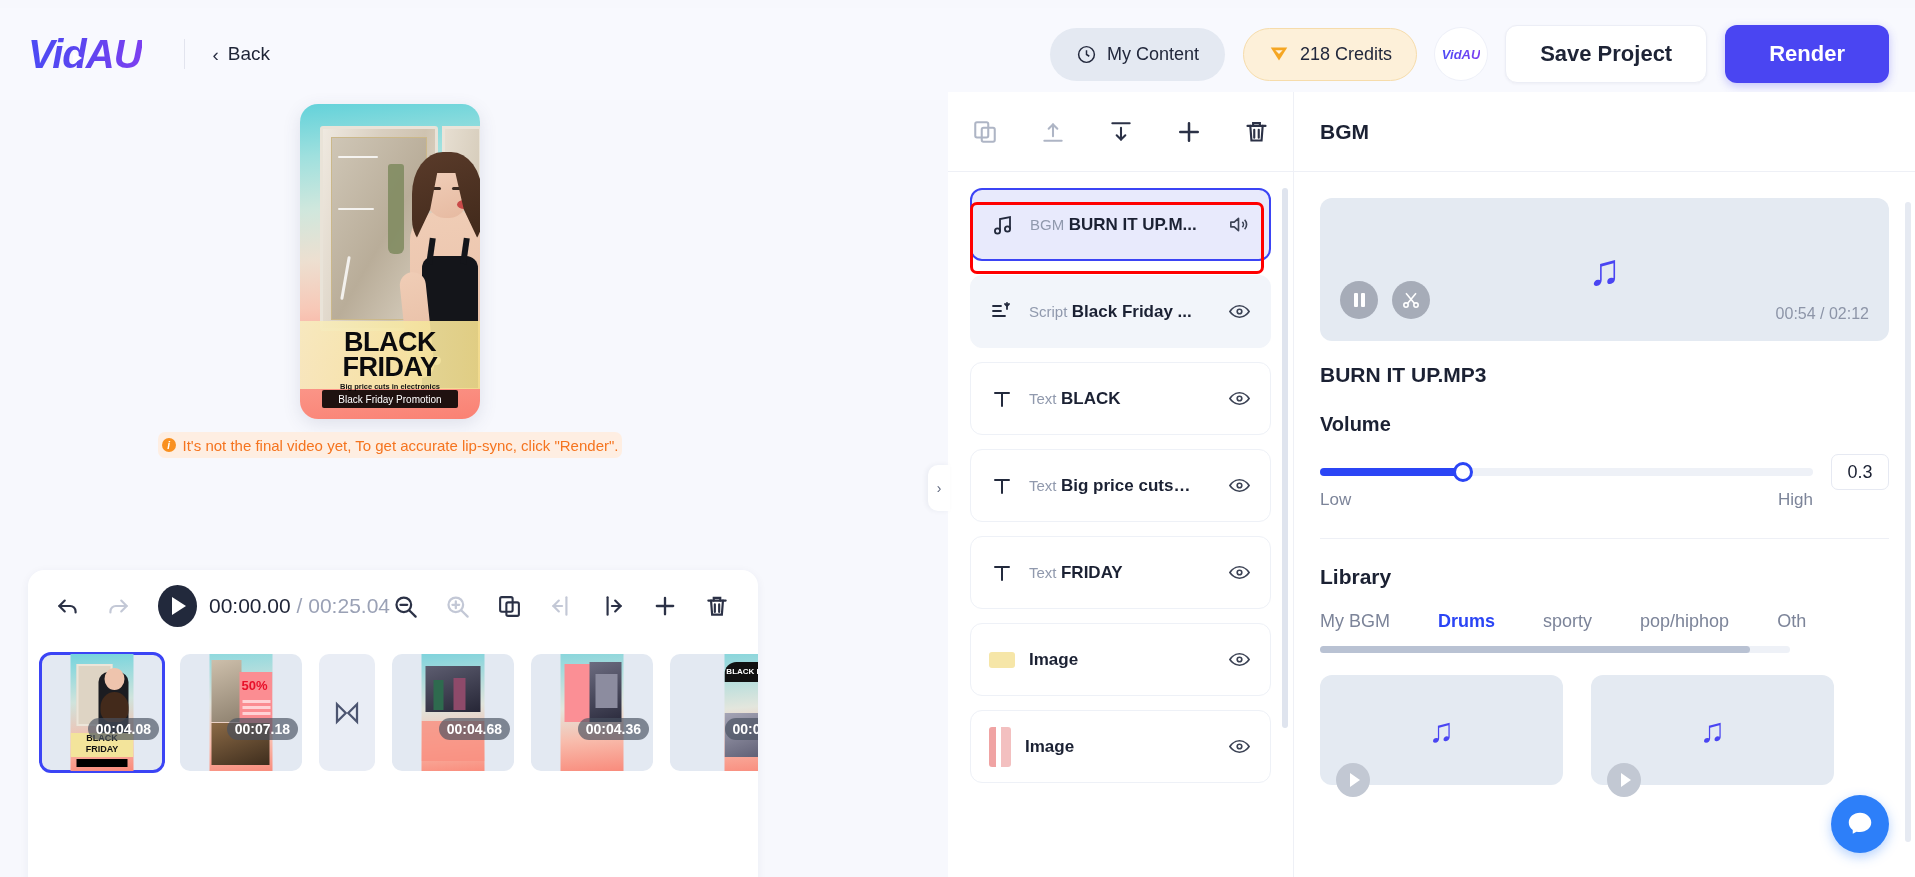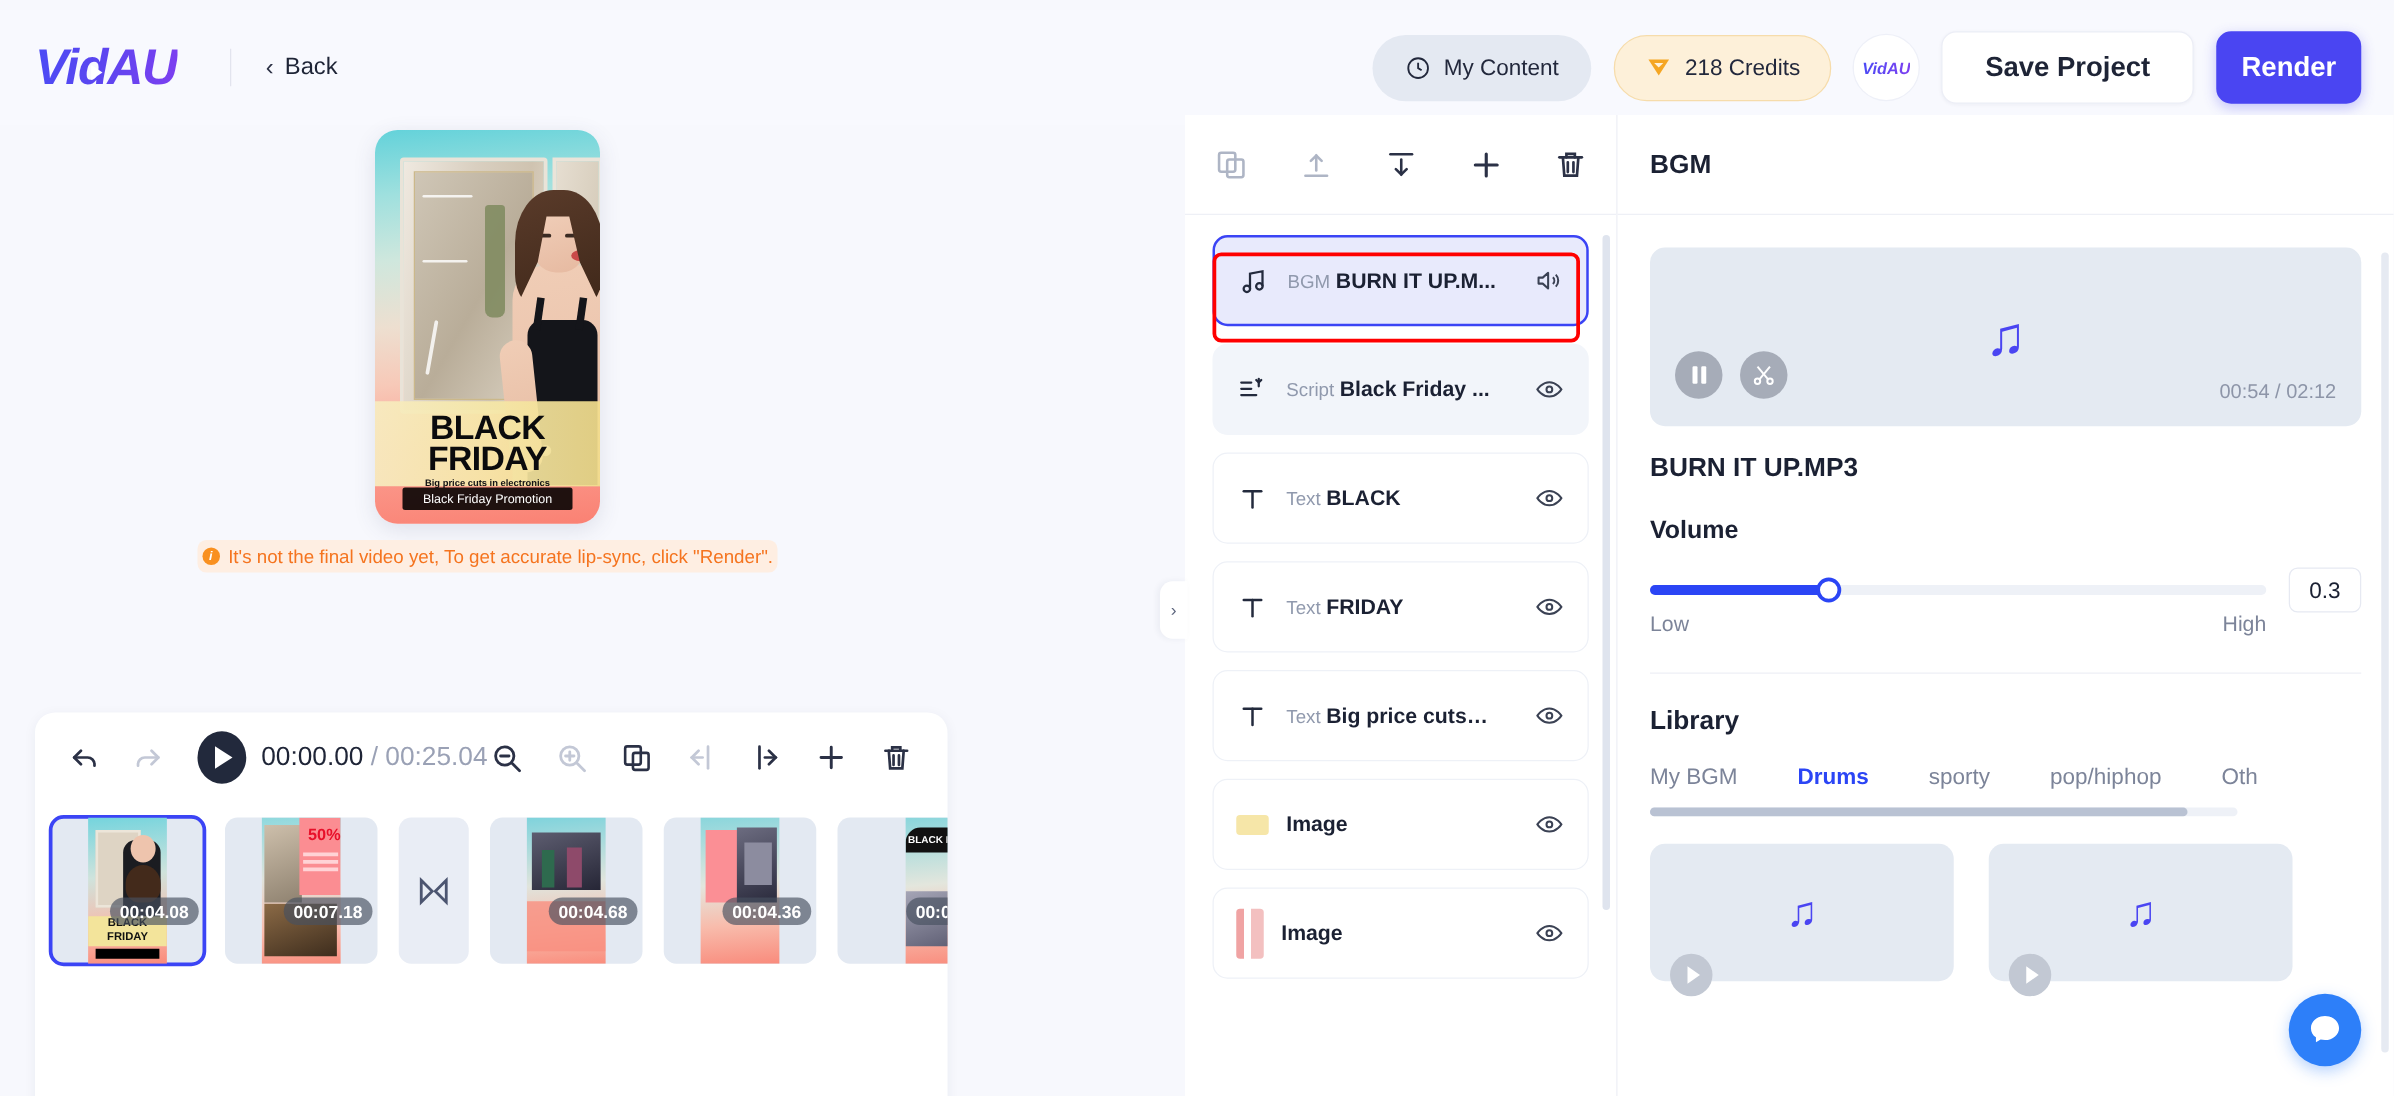--- a/index.html
+++ b/index.html
@@ -62,21 +62,21 @@
     -webkit-background-clip:text;background-clip:text;color:transparent;
   }
   .btn-save {
     height:58px; padding:0 34px; border-radius:12px;
     background:#ffffff; border:1px solid #eceef6;
     font-size:22px; font-weight:bold; color:#1e2436; cursor:pointer;
     display:flex;align-items:center;
     box-shadow:0 1px 3px rgba(30,40,80,.05);
   }
   .btn-render {
-    height:58px; padding:0 20px; border-radius:12px;
+    height:58px; padding:0 44px; border-radius:12px;
     background:#4a45f2; color:#fff;
     font-size:22px; font-weight:bold; cursor:pointer;
     display:flex;align-items:center;
     box-shadow:0 3px 10px rgba(74,69,242,.3);
   }
 
   
   .stage { position:absolute; left:0; top:92px; width:950px; height:785px; }
   .preview-wrap { position:absolute; left:300px; top:12px; width:180px; height:315px; }
   .phone {
@@ -204,21 +204,21 @@
   .t1 .wd{position:absolute;left:6px;top:10px;width:36px;height:62px;background:#ded4c4;border:2px solid #ece5d9;}
   .t1 .pr{position:absolute;left:28px;top:18px;width:30px;height:70px;background:#1b1c21;border-radius:10px 10px 0 0;}
   .t1 .hd{position:absolute;left:34px;top:14px;width:20px;height:22px;border-radius:50%;background:#eec4ad;}
   .t1 .hr{position:absolute;left:30px;top:10px;width:28px;height:30px;border-radius:50% 50% 38% 38%;background:#432a1b;}
   .t1 .yl{position:absolute;left:0;bottom:14px;width:63px;height:24px;background:#f3e49b;}
   .t1 .yl b{display:block;text-align:center;font-size:9px;line-height:11px;color:#111;}
   .t1 .cb{position:absolute;left:6px;bottom:4px;width:51px;height:8px;background:#000;}
 
   .t2{background:linear-gradient(175deg,#8fd9de,#dfe3dc 40%,#f9bdae 75%,#f98d7d);}
   .t2 .ph{position:absolute;left:2px;top:6px;width:30px;height:62px;background:linear-gradient(160deg,#cdbfab,#8f8270);}
-  .t2 .red{position:absolute;right:0;top:0;width:33px;height:62px;background:#fb8d92;text-align:right;}
+  .t2 .red{position:absolute;right:0;top:18px;width:33px;height:62px;background:#fb8d92;}
   .t2 .red b{display:block;margin:6px 0 0 2px;font-size:13px;font-weight:bold;color:#e8102a;}
   .t2 .lines{position:absolute;right:2px;top:28px;}
   .t2 .lines i{display:block;width:28px;height:3px;background:#ffd3d6;margin-bottom:3px;}
   .t2 .bot{position:absolute;left:2px;bottom:6px;width:58px;height:42px;background:linear-gradient(160deg,#8b6a46,#3e2d1d);}
 
   .t4{background:linear-gradient(175deg,#7fd3dc,#e0e4dc 45%,#f7bbab 75%,#fa8d7d);}
   .t4 .rm{position:absolute;left:4px;top:12px;width:55px;height:46px;background:linear-gradient(160deg,#5d5d70,#262636);}
   .t4 .p1{position:absolute;left:12px;top:26px;width:10px;height:30px;background:#2e6a4e;}
   .t4 .p2{position:absolute;left:32px;top:24px;width:12px;height:32px;background:#8e4a6a;}
   .t4 .red{position:absolute;left:0;bottom:10px;width:63px;height:40px;background:#f98f80;opacity:.8;}
@@ -658,40 +658,40 @@
 
       <div class="layer">
         <span class="lico">
           <svg width="24" height="24" viewBox="0 0 24 24" fill="none" stroke="#232a3d" stroke-width="2" stroke-linecap="round">
             <path d="M5 6h14"></path>
               <path d="M12 6v13"></path>
           </svg>
         </span>
         <span class="ltxt">
           <span class="lkind">Text</span>
-          <span class="lname">FRIDAY</span>
+          <span class="lname">Big price cuts…</span>
         </span>
         <span class="leye">
           <svg width="23" height="23" viewBox="0 0 24 24" fill="none" stroke="#3b4254" stroke-width="1.7">
             <path d="M2 12s3.8-6 10-6 10 6 10 6-3.8 6-10 6-10-6-10-6z"></path>
               <circle cx="12" cy="12" r="2.4"></circle>
           </svg>
         </span>
       </div>
 
       <div class="layer">
         <span class="lico">
           <svg width="24" height="24" viewBox="0 0 24 24" fill="none" stroke="#232a3d" stroke-width="2" stroke-linecap="round">
             <path d="M5 6h14"></path>
               <path d="M12 6v13"></path>
           </svg>
         </span>
         <span class="ltxt">
           <span class="lkind">Text</span>
-          <span class="lname">Big price cuts…</span>
+          <span class="lname">FRIDAY</span>
         </span>
         <span class="leye">
           <svg width="23" height="23" viewBox="0 0 24 24" fill="none" stroke="#3b4254" stroke-width="1.7">
             <path d="M2 12s3.8-6 10-6 10 6 10 6-3.8 6-10 6-10-6-10-6z"></path>
               <circle cx="12" cy="12" r="2.4"></circle>
           </svg>
         </span>
       </div>
 
       <div class="layer">

